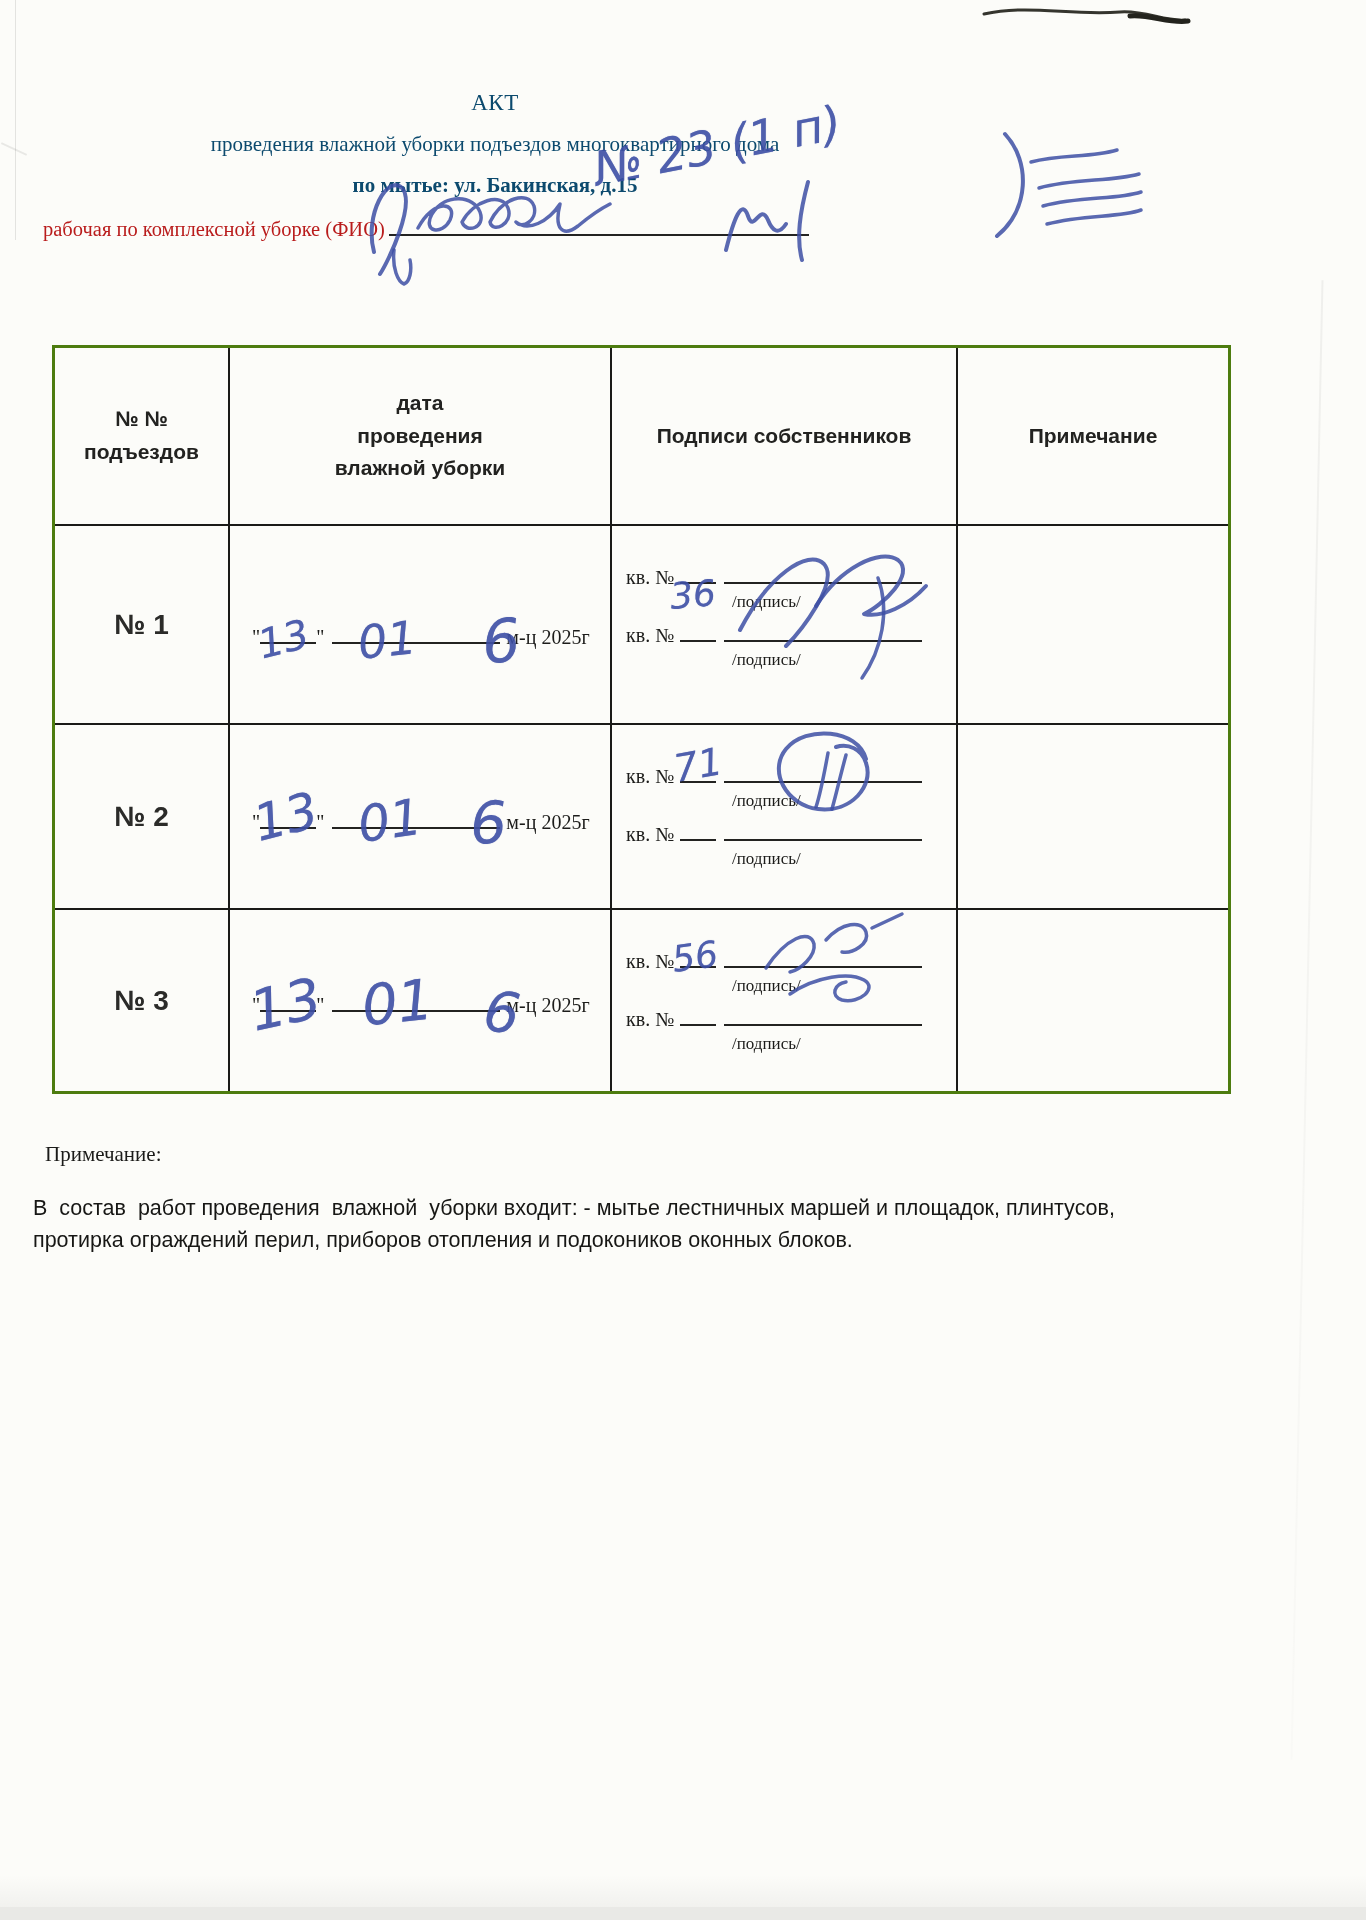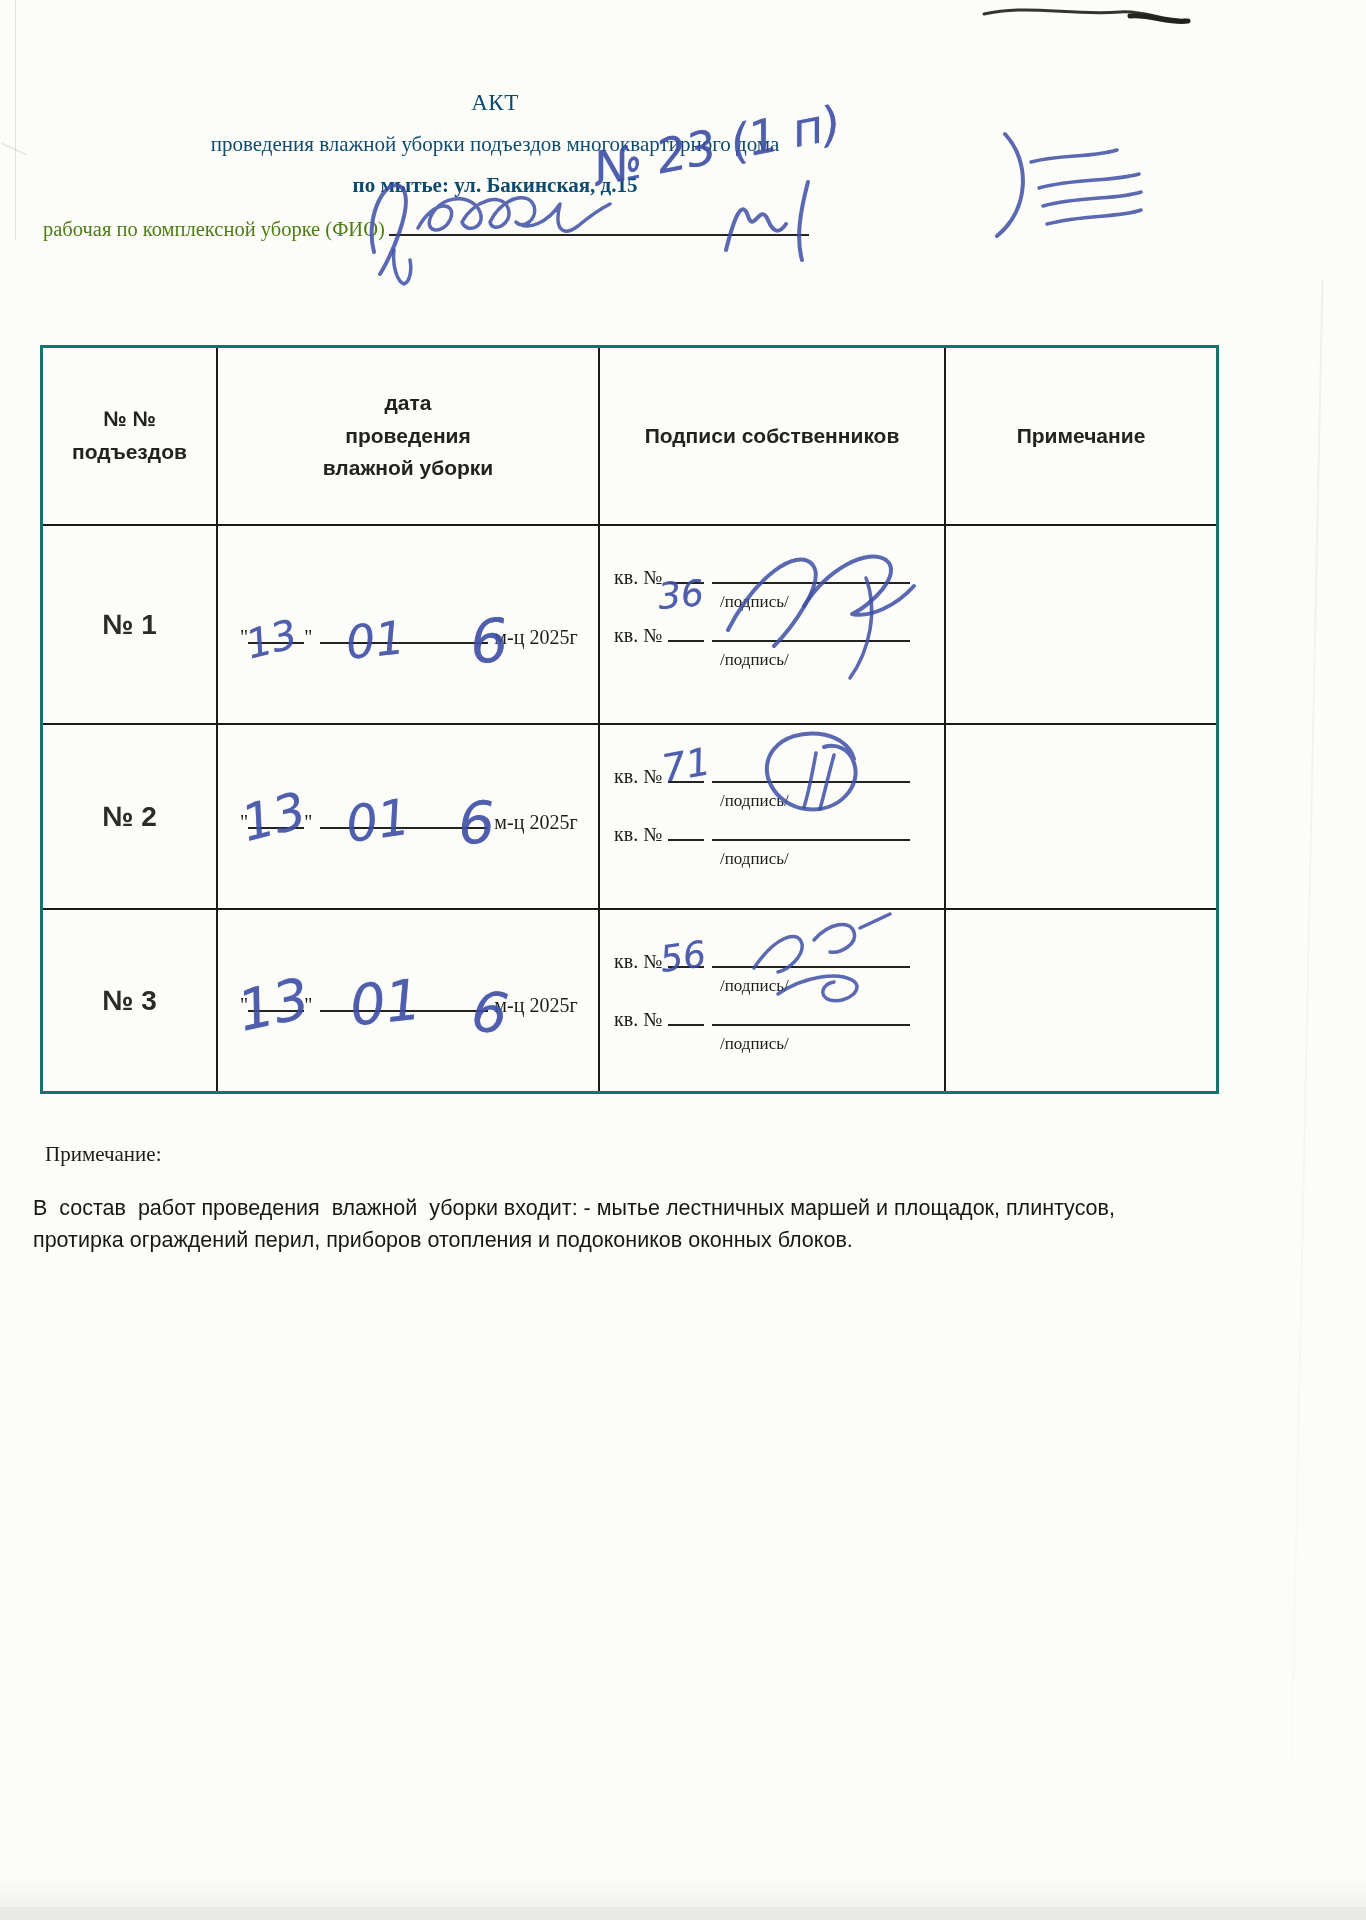--- a/index.html
+++ b/index.html
@@ -6,33 +6,33 @@
   body{width:1366px;height:1920px;position:relative;background:#d8d8d4;overflow:hidden;}
   #paper{position:absolute;inset:0;background:#fcfcf9;}
 
   
   .title-block{position:absolute;top:90px;left:0;width:990px;text-align:center;color:#0c4a6e;}
   .t1{font-family:"Liberation Serif",serif;font-size:23px;letter-spacing:.5px;margin:0 0 6px 0;}
   .t2{font-family:"Liberation Serif",serif;font-size:21px;margin:16px;}
   .t3{font-family:"Liberation Serif",serif;font-size:21px;font-weight:bold;margin:3px 0 0 0;}
 
   
-  .worker-line{position:absolute;left:43px;top:212px;font-family:"Liberation Serif",serif;font-size:20.5px;color:#4d7c0f;white-space:nowrap;}
+  .worker-line{position:absolute;left:43px;top:212px;font-family:"Liberation Serif",serif;font-size:20.5px;color:#b91c1c;white-space:nowrap;}
   .sig-underline{display:inline-block;width:420px;height:22px;border-bottom:2px solid #242422;margin-left:4px;}
 
   
   .hw{position:absolute;font-family:"DejaVu Sans",sans-serif;font-style:italic;color:#3d4fa5;
       text-shadow:0 0 .7px rgba(61,79,165,.65);opacity:.9;white-space:nowrap;pointer-events:none;}
   .ink{stroke:#3d4fa5;fill:none;stroke-linecap:round;stroke-linejoin:round;opacity:.85;}
 
   
-  .tbl{position:absolute;left:40px;top:345px;display:grid;
+  .tbl{position:absolute;left:52px;top:345px;display:grid;
        grid-template-columns:175px 382px 346px 270px;
        grid-template-rows:178px 199px 185px 181px;
-       border:3px solid #0f766e;}
+       border:3px solid #4d7c0f;}
   .cell{border-right:2.5px solid #1a1a18;border-bottom:2.5px solid #1a1a18;position:relative;}
   .cell.last-col{border-right:none;}
   .cell.last-row{border-bottom:none;}
   .th{display:flex;align-items:center;justify-content:center;text-align:center;
       font-family:"Liberation Sans",sans-serif;font-weight:bold;font-size:21px;color:#222220;white-space:pre-line;line-height:1.55;}
   .td-no{display:flex;align-items:center;justify-content:center;
       font-family:"Liberation Sans",sans-serif;font-weight:bold;font-size:28px;color:#2b2b29;}
   .td-date{font-family:"Liberation Serif",serif;font-size:20px;color:#1c1c1a;}
   .date-line{position:absolute;left:22px;bottom:74px;white-space:nowrap;}
   .bl{display:inline-block;border-bottom:2px solid #232321;}

